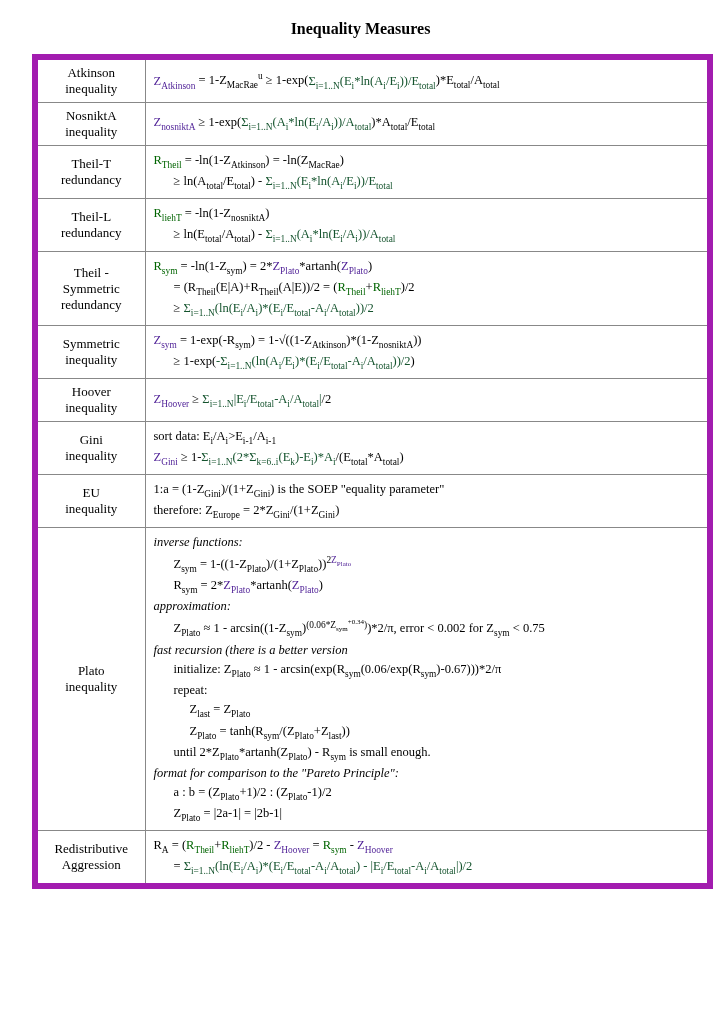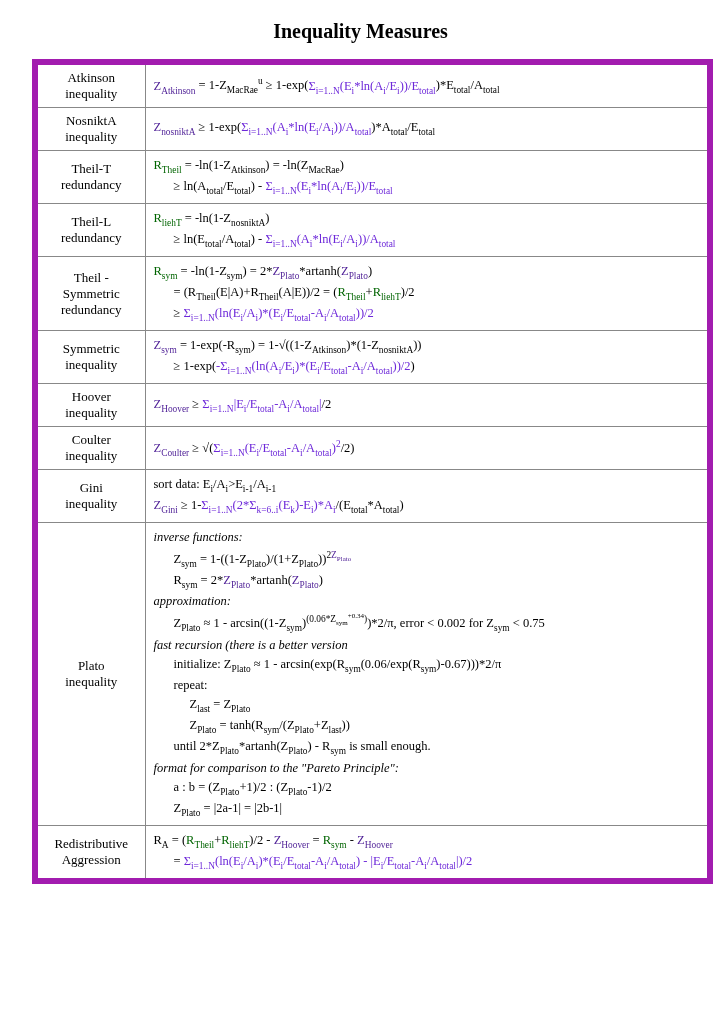--- a/index.html
+++ b/index.html
@@ -6,21 +6,21 @@
     body {
       background: #fff;
       font-family: 'Times New Roman', Times, serif;
       font-size: 13px;
       color: #000;
       width: 721px;
       padding: 20px;
     }
     h1 {
       text-align: center;
-      font-size: 20px;
+      font-size: 16px;
       font-weight: bold;
       margin-bottom: 16px;
     }
     table {
       width: 100%;
       border-collapse: collapse;
       border: 6px solid #a21caf;
       margin-left: 12px;
     }
     td {
@@ -32,21 +32,21 @@
       width: 110px;
       text-align: center;
       font-size: 13px;
       vertical-align: middle;
     }
     td.formula-col {
       font-size: 12.5px;
       line-height: 1.55;
     }
     .blue { color: #4c1d95; }
-    .red { color: #6d28d9; }
+    .red { color: #14532d; }
     .green { color: #006400; }
     .italic { font-style: italic; }
     .indent1 { display: block; padding-left: 20px; }
     .indent2 { display: block; padding-left: 36px; }
     sub, sup { font-size: 0.75em; }
     .formula-line { display: block; }
   </style>
 </head>
 <body>
 
@@ -106,35 +106,36 @@
     </td>
   </tr>
 
   <tr>
     <td class="label-col">Hoover<br>inequality</td>
     <td class="formula-col">
       <span class="formula-line"><span class="blue">Z<sub>Hoover</sub></span> ≥ <span class="red">Σ<sub>i=1..N</sub>|E<sub>i</sub>/E<sub>total</sub>-A<sub>i</sub>/A<sub>total</sub>|</span>/2</span>
     </td>
   </tr>
 
-  <tr>
-    <td class="label-col">Coulter<br>inequality</td>
-    <td class="formula-col">
-      <span class="formula-line"><span class="blue">Z<sub>Coulter</sub></span> ≥ √(<span class="red">Σ<sub>i=1..N</sub>(E<sub>i</sub>/E<sub>total</sub>-A<sub>i</sub>/A<sub>total</sub>)<sup>2</sup></span>/2)</span>
-    </td>
-  </tr>
 
   <tr>
     <td class="label-col">Gini<br>inequality</td>
     <td class="formula-col">
       <span class="formula-line">sort data:  E<sub>i</sub>/A<sub>i</sub>&gt;E<sub>i-1</sub>/A<sub>i-1</sub></span>
       <span class="formula-line"><span class="blue">Z<sub>Gini</sub></span> ≥ 1-<span class="red">Σ<sub>i=1..N</sub>(2*Σ<sub>k=6..i</sub>(E<sub>k</sub>)-E<sub>i</sub>)*A<sub>i</sub></span>/(E<sub>total</sub>*A<sub>total</sub>)</span>
     </td>
   </tr>
 
+  <tr>
+    <td class="label-col">EU<br>inequality</td>
+    <td class="formula-col">
+      <span class="formula-line">1:a = (1-Z<sub>Gini</sub>)/(1+Z<sub>Gini</sub>) is the SOEP "equality parameter"</span>
+      <span class="formula-line">therefore: Z<sub>Europe</sub> = 2*Z<sub>Gini</sub>/(1+Z<sub>Gini</sub>)</span>
+    </td>
+  </tr>
 
   <tr>
     <td class="label-col">Plato<br>inequality</td>
     <td class="formula-col">
       <span class="formula-line italic">inverse functions:</span>
       <span class="formula-line indent1">Z<sub>sym</sub> = 1-((1-Z<sub>Plato</sub>)/(1+Z<sub>Plato</sub>))<sup>2<span class="blue">Z<sub>Plato</sub></span></sup></span>
       <span class="formula-line indent1">R<sub>sym</sub> = 2*<span class="blue">Z<sub>Plato</sub></span>*artanh(<span class="blue">Z<sub>Plato</sub></span>)</span>
       <span class="formula-line italic">approximation:</span>
       <span class="formula-line indent1">Z<sub>Plato</sub> ≈ 1 - arcsin((1-Z<sub>sym</sub>)<sup>(0.06*Z<sub>sym</sub><sup>+0.34</sup>)</sup>)*2/π,  error &lt; 0.002 for Z<sub>sym</sub> &lt; 0.75</span>
       <span class="formula-line italic">fast recursion (there is a better version</span>

